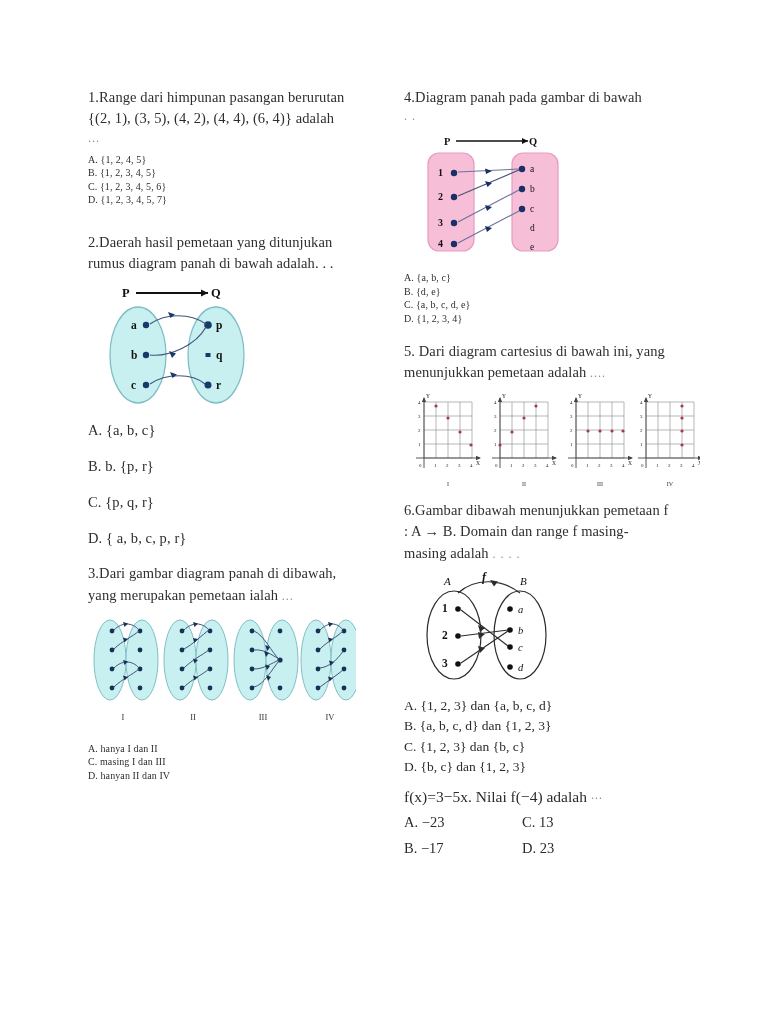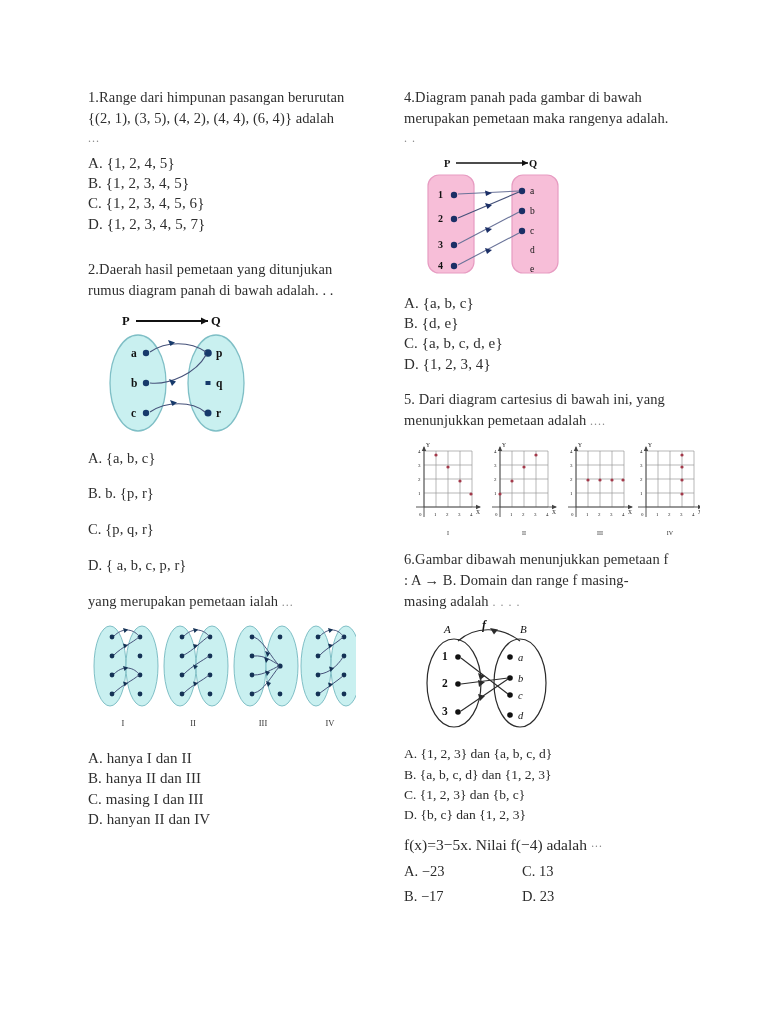--- a/index.html
+++ b/index.html
@@ -29,21 +29,21 @@
 
   .q {
     font-size: 14.5px;
     line-height: 1.33;
     color: #2e2e2e;
     letter-spacing: 0.1px;
   }
   .qtext { margin: 0 0 2px 0; }
   .dots { color: #8d8d8d; letter-spacing: 1px; font-size: 12px; }
   .opts { margin: 6px 0 0 0; }
-  .opt { font-size: 15px; line-height: 1.36; white-space: nowrap; }
+  .opt { font-size: 10px; line-height: 1.36; white-space: nowrap; }
   .opt-sp { font-size: 14.5px; line-height: 1.36; margin-bottom: 16px; }
   .bold-opt { font-weight: normal; font-size: 13.5px; line-height: 1.5; }
 
   .spacer-lg { height: 26px; }
   .spacer-md { height: 16px; }
   .spacer-sm { height: 9px; }
 
   
   .fig { position: relative; }
   .fig svg { display: block; }
@@ -121,20 +121,21 @@
     <div class="spacer-md"></div>
 
     <div class="q">
       <div class="opt-sp">A. {a, b, c}</div>
       <div class="opt-sp">B. b. {p, r}</div>
       <div class="opt-sp">C. {p, q, r}</div>
       <div class="opt-sp">D. { a, b, c, p, r}</div>
     </div>
 
     <div class="q">
+      <div class="qtext">3.Dari gambar diagram panah di dibawah,</div>
       <div class="qtext">
         <span>yang merupakan pemetaan ialah</span>
         <span class="dots">...</span>
       </div>
     </div>
 
     <div class="fig" style="margin-top:10px;margin-left:2px;">
       <svg width="266" height="112" viewBox="0 0 266 112">
         <g>
           <ellipse cx="20" cy="45" rx="16" ry="40" fill="#c9f0f0" stroke="#7fbfc6" stroke-width="1"></ellipse>
@@ -219,32 +220,30 @@
           <path d="M33 63 L28 61.5 L29.5 66.5 Z" fill="#143255"></path>
           <text x="30" y="105" font-family="Liberation Serif, serif" font-size="8.5" fill="#333" text-anchor="middle">IV</text>
         </g>
       </svg>
     </div>
 
     <div class="spacer-sm"></div>
 
     <div class="q opts">
       <div class="opt">A. hanya I dan II</div>
-      <div class="opt">B. hanya II dan III</div>
       <div class="opt">C. masing I dan III</div>
       <div class="opt">D. hanyan II dan IV</div>
     </div>
 
   </div>
 
   <div class="col col-right">
 
     <div class="q">
       <div class="qtext">4.Diagram panah pada gambar di bawah</div>
-      <div class="qtext">merupakan pemetaan maka rangenya adalah.</div>
       <div class="dots">. .</div>
     </div>
 
     <div class="fig" style="margin-top:6px;margin-left:12px;">
       <svg width="160" height="125" viewBox="0 0 160 125">
         <text x="28" y="14" font-family="Liberation Serif, serif" font-size="10.5" font-weight="bold" fill="#111">P</text>
         <line x1="40" y1="10" x2="112" y2="10" stroke="#111" stroke-width="1.6"></line>
         <path d="M112 10 L106 7 L106 13 Z" fill="#111"></path>
         <text x="113" y="14" font-family="Liberation Serif, serif" font-size="10.5" font-weight="bold" fill="#111">Q</text>
         <rect x="12" y="22" width="46" height="98" rx="11" ry="11" fill="#f7bed8" stroke="#e79cc2" stroke-width="1.2"></rect>

